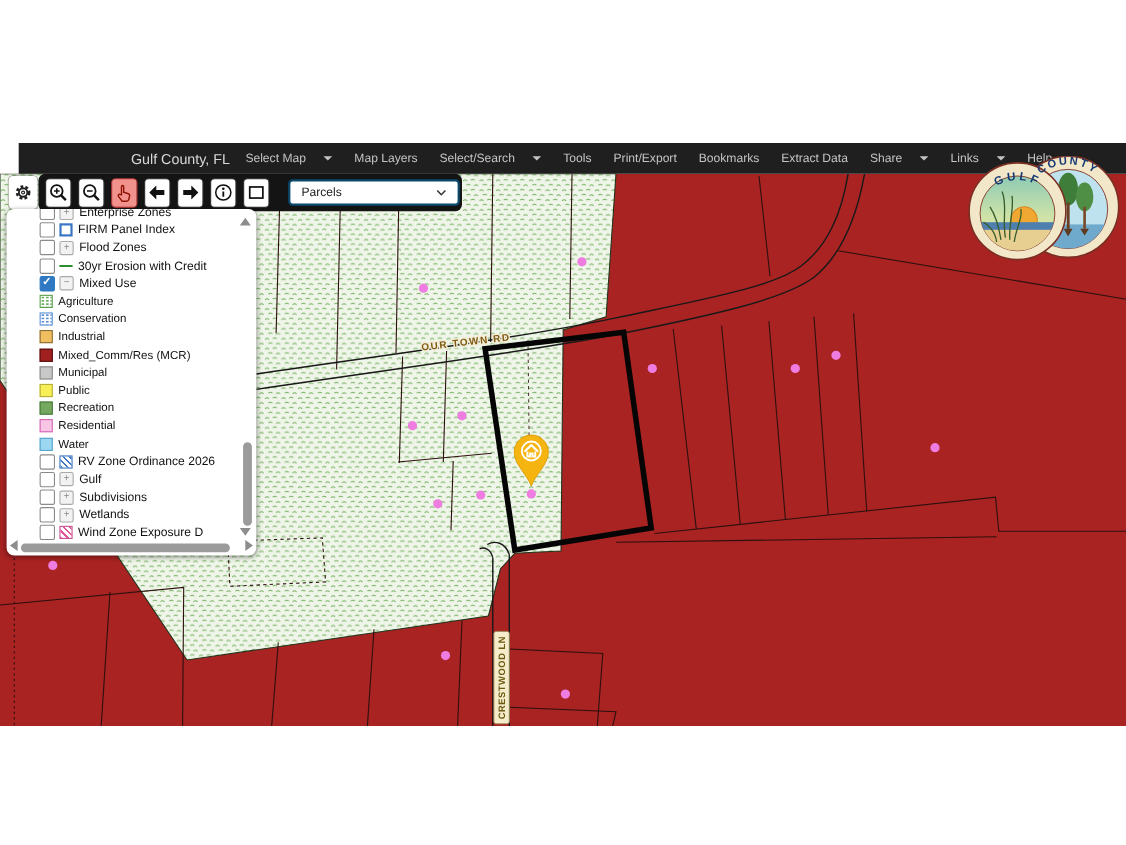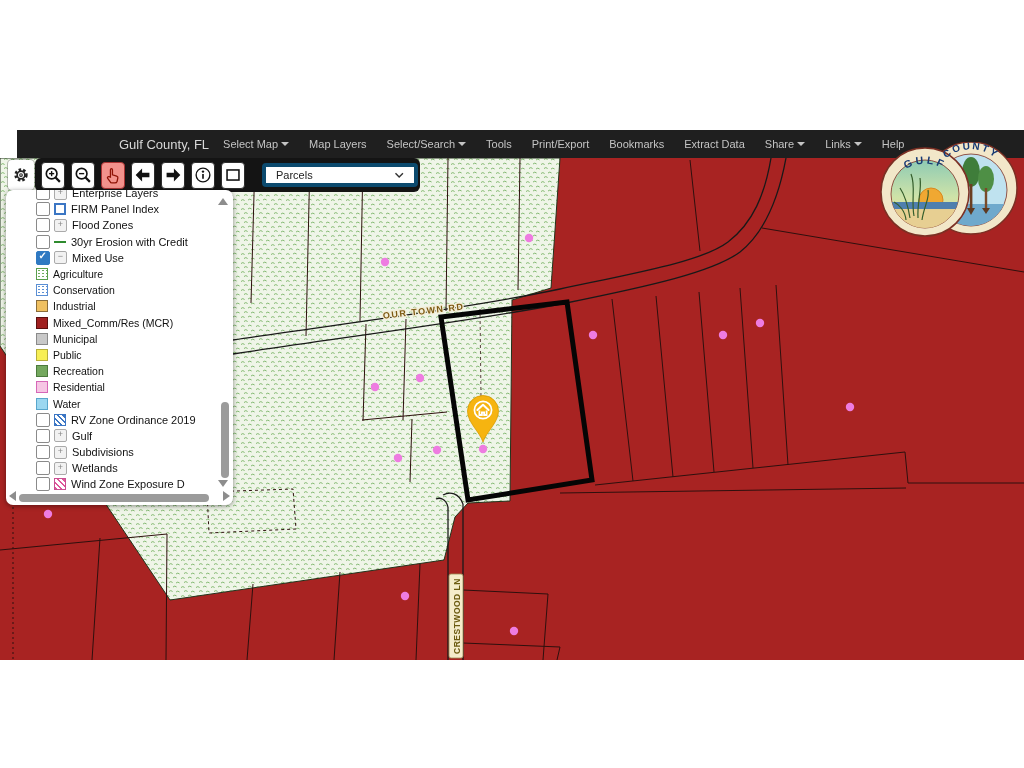--- a/index.html
+++ b/index.html
@@ -3,34 +3,34 @@
 <meta charset="utf-8">
 <style>
   html,body{margin:0;padding:0;background:#ffffff;}
   .screen{position:relative;width:1024px;height:768px;background:#ffffff;overflow:hidden;
           font-family:"Liberation Sans",sans-serif;}
   
   .navbar{position:absolute;left:17px;top:130px;width:1024px;height:28px;background:#1f1f1f;
           display:flex;align-items:center;box-sizing:border-box;padding-left:102px;z-index:4;}
   .nav-title{font-size:13px;color:#d8d8d8;margin-right:14px;white-space:nowrap;}
   .nav-item{font-size:11px;color:#c4c4c4;margin-right:20px;white-space:nowrap;cursor:pointer;
-            display:flex;align-items:center;gap:3px;}
+            display:flex;align-items:center;gap:16px;}
   .nav-caret{width:0;height:0;border-left:4px solid transparent;border-right:4px solid transparent;
              border-top:4px solid #c4c4c4;display:inline-block;}
   
   .map-wrap{position:absolute;left:0;top:158px;width:1024px;height:502px;z-index:1;}
   
   .gear-btn{position:absolute;left:8px;top:160px;width:26px;height:30px;background:#fff;border-radius:4px;
             box-shadow:0 0 0 1px rgba(0,0,0,.25);display:flex;align-items:center;justify-content:center;z-index:6;}
   .toolbar{position:absolute;left:35px;top:158px;width:385px;height:34px;background:#141414;border-radius:6px;
            display:flex;align-items:center;box-sizing:border-box;padding-left:6px;z-index:5;}
   .tb-btn{width:24px;height:27px;background:#fff;border:1px solid #2e2e2e;border-radius:4px;margin-right:6px;
           display:flex;align-items:center;justify-content:center;cursor:pointer;box-sizing:border-box;}
   .tb-btn.active{background:#f2928c;border-color:#a33;}
-  .tb-select{margin-left:11px;width:156px;height:24px;background:#fff;border:4px solid #0c4a6e;border-radius:4px;
+  .tb-select{margin-left:11px;width:156px;height:24px;background:#fff;border:2px solid #0c4a6e;border-radius:4px;
              display:flex;align-items:center;justify-content:space-between;box-sizing:border-box;
              padding:0 8px 0 10px;font-size:11px;color:#222;cursor:pointer;}
   
   .panel{position:absolute;left:6px;top:190px;width:227px;height:315px;background:#fff;border-radius:7px;
          box-shadow:0 1px 5px rgba(0,0,0,.45);z-index:6;overflow:hidden;}
   .panel-inner{margin-top:-5px;}
   .layer-row{height:16.2px;display:flex;align-items:center;box-sizing:border-box;padding-left:30px;
              font-size:11px;color:#111;white-space:nowrap;}
   .layer-row.sub{font-size:10.5px;}
   .cb{width:12px;height:12px;border:1px solid #8a8a8a;border-radius:2px;background:#fff;margin-right:4px;
@@ -260,21 +260,21 @@
         <path d="M4 6 L8.2 10.3 L12.5 6" fill="none" stroke="#333" stroke-width="1.6"></path>
       </svg>
     </div>
   </div>
 
   <div class="panel">
     <div class="panel-inner" id="layer-list">
         <div class="layer-row">
           <span class="cb"></span>
           <span class="exp">+</span>
-          <span>Enterprise Layers</span>
+          <span>Enterprise Zones</span>
         </div>
         <div class="layer-row">
           <span class="cb"></span>
           <span class="swatch sw-firm"></span>
           <span>FIRM Panel Index</span>
         </div>
         <div class="layer-row">
           <span class="cb"></span>
           <span class="exp">+</span>
           <span>Flood Zones</span>
@@ -321,21 +321,21 @@
           <span class="swatch sw-residential"></span>
           <span>Residential</span>
         </div>
         <div class="layer-row sub">
           <span class="swatch sw-water"></span>
           <span>Water</span>
         </div>
         <div class="layer-row">
           <span class="cb"></span>
           <span class="swatch sw-rv"></span>
-          <span>RV Zone Ordinance 2019</span>
+          <span>RV Zone Ordinance 2026</span>
         </div>
         <div class="layer-row">
           <span class="cb"></span>
           <span class="exp">+</span>
           <span>Gulf</span>
         </div>
         <div class="layer-row">
           <span class="cb"></span>
           <span class="exp">+</span>
           <span>Subdivisions</span>

